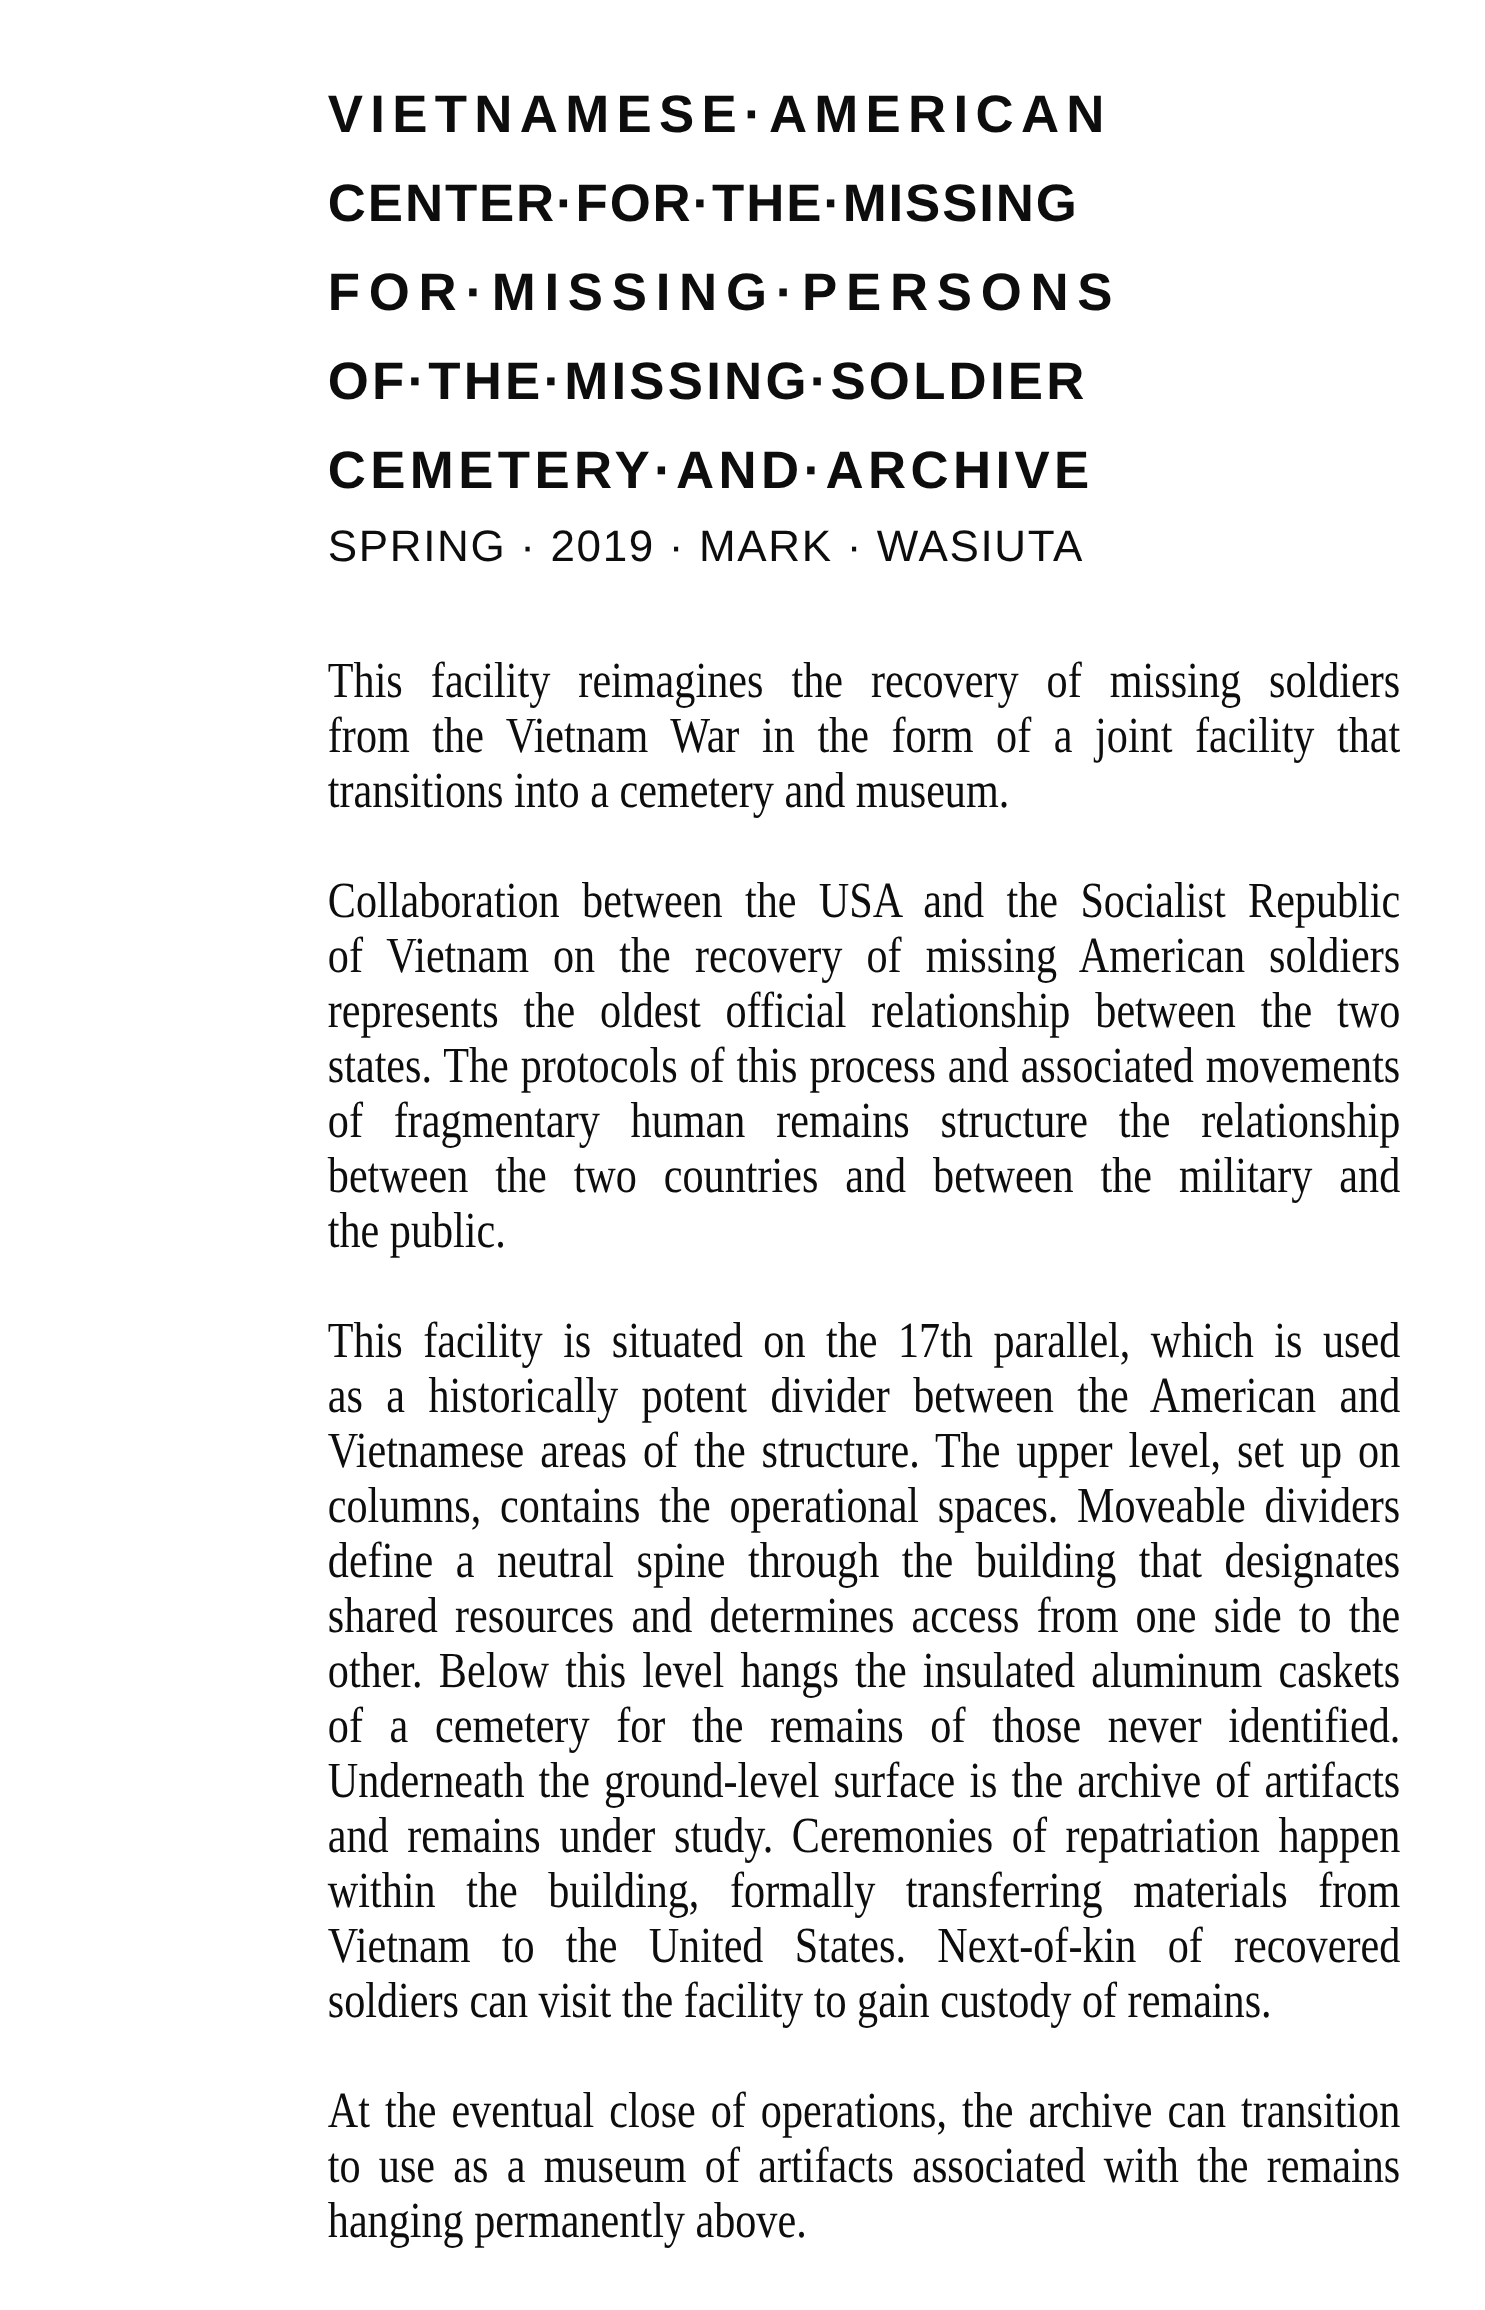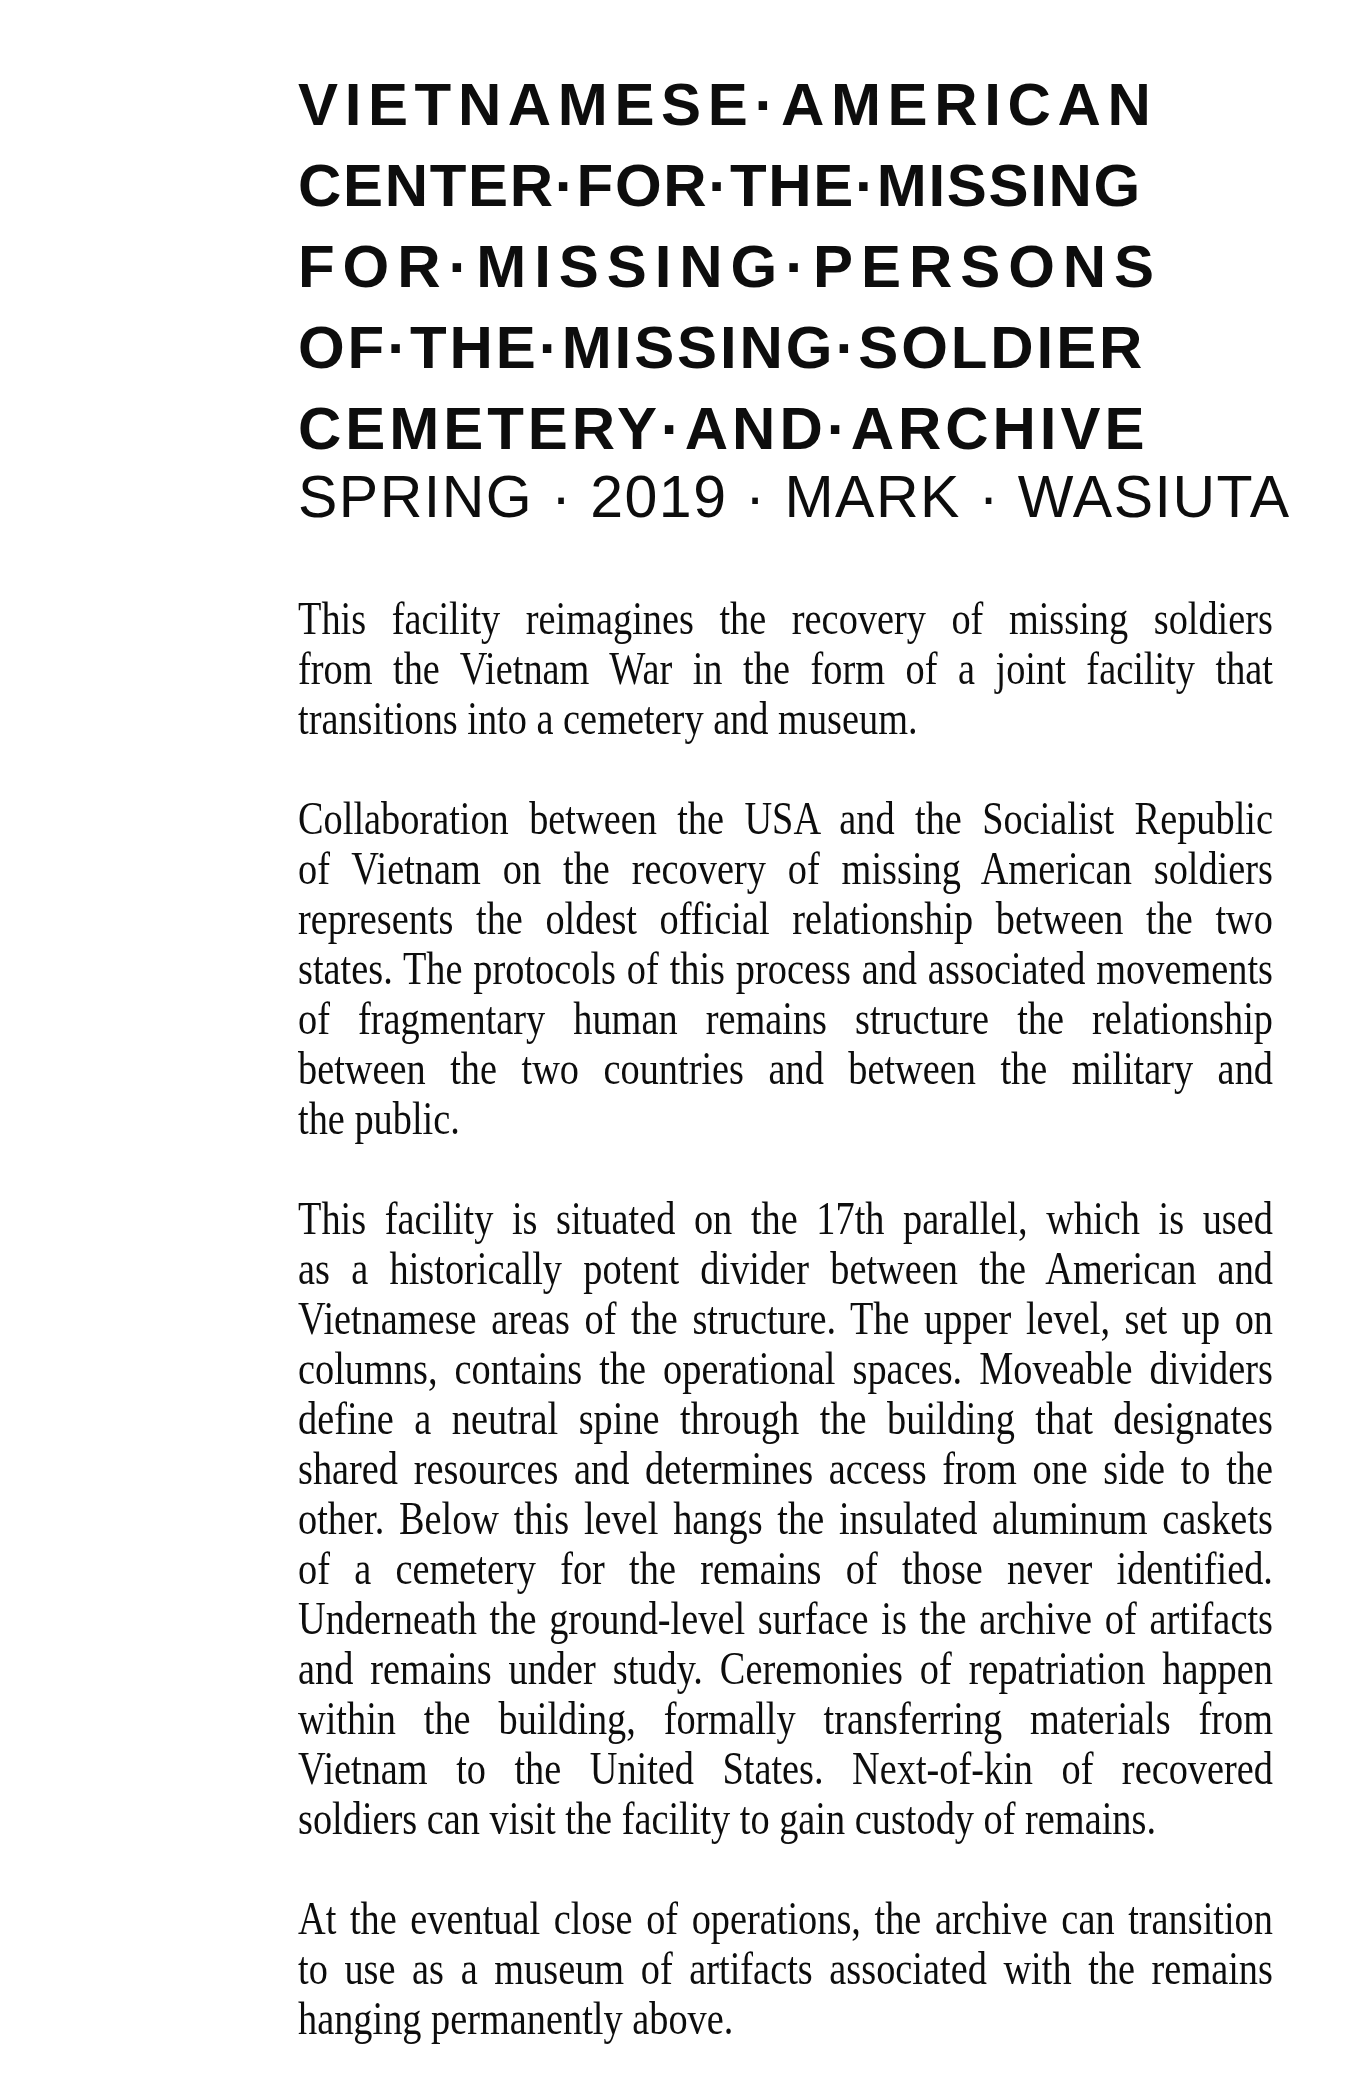--- a/index.html
+++ b/index.html
@@ -21,34 +21,34 @@
     position: absolute;
     left: 298px;
     top: 64px;
     width: 975px;
   }
   .title-line {
     height: 81px;
     line-height: 81px;
     font-family: "Liberation Sans", sans-serif;
     font-weight: 700;
-    font-size: 60px;
+    font-size: 48px;
     white-space: nowrap;
     color: #0d0d0d;
   }
   .subtitle-line {
     position: absolute;
     left: 298px;
     top: 462px;
     width: 975px;
     height: 70px;
     line-height: 70px;
     font-family: "Liberation Sans", sans-serif;
     font-weight: 400;
-    font-size: 59px;
+    font-size: 40px;
     white-space: nowrap;
     color: #0d0d0d;
   }
   .jl {
     display: inline-block;
     white-space: pre;
   }
   
   .body-block {
     position: absolute;

